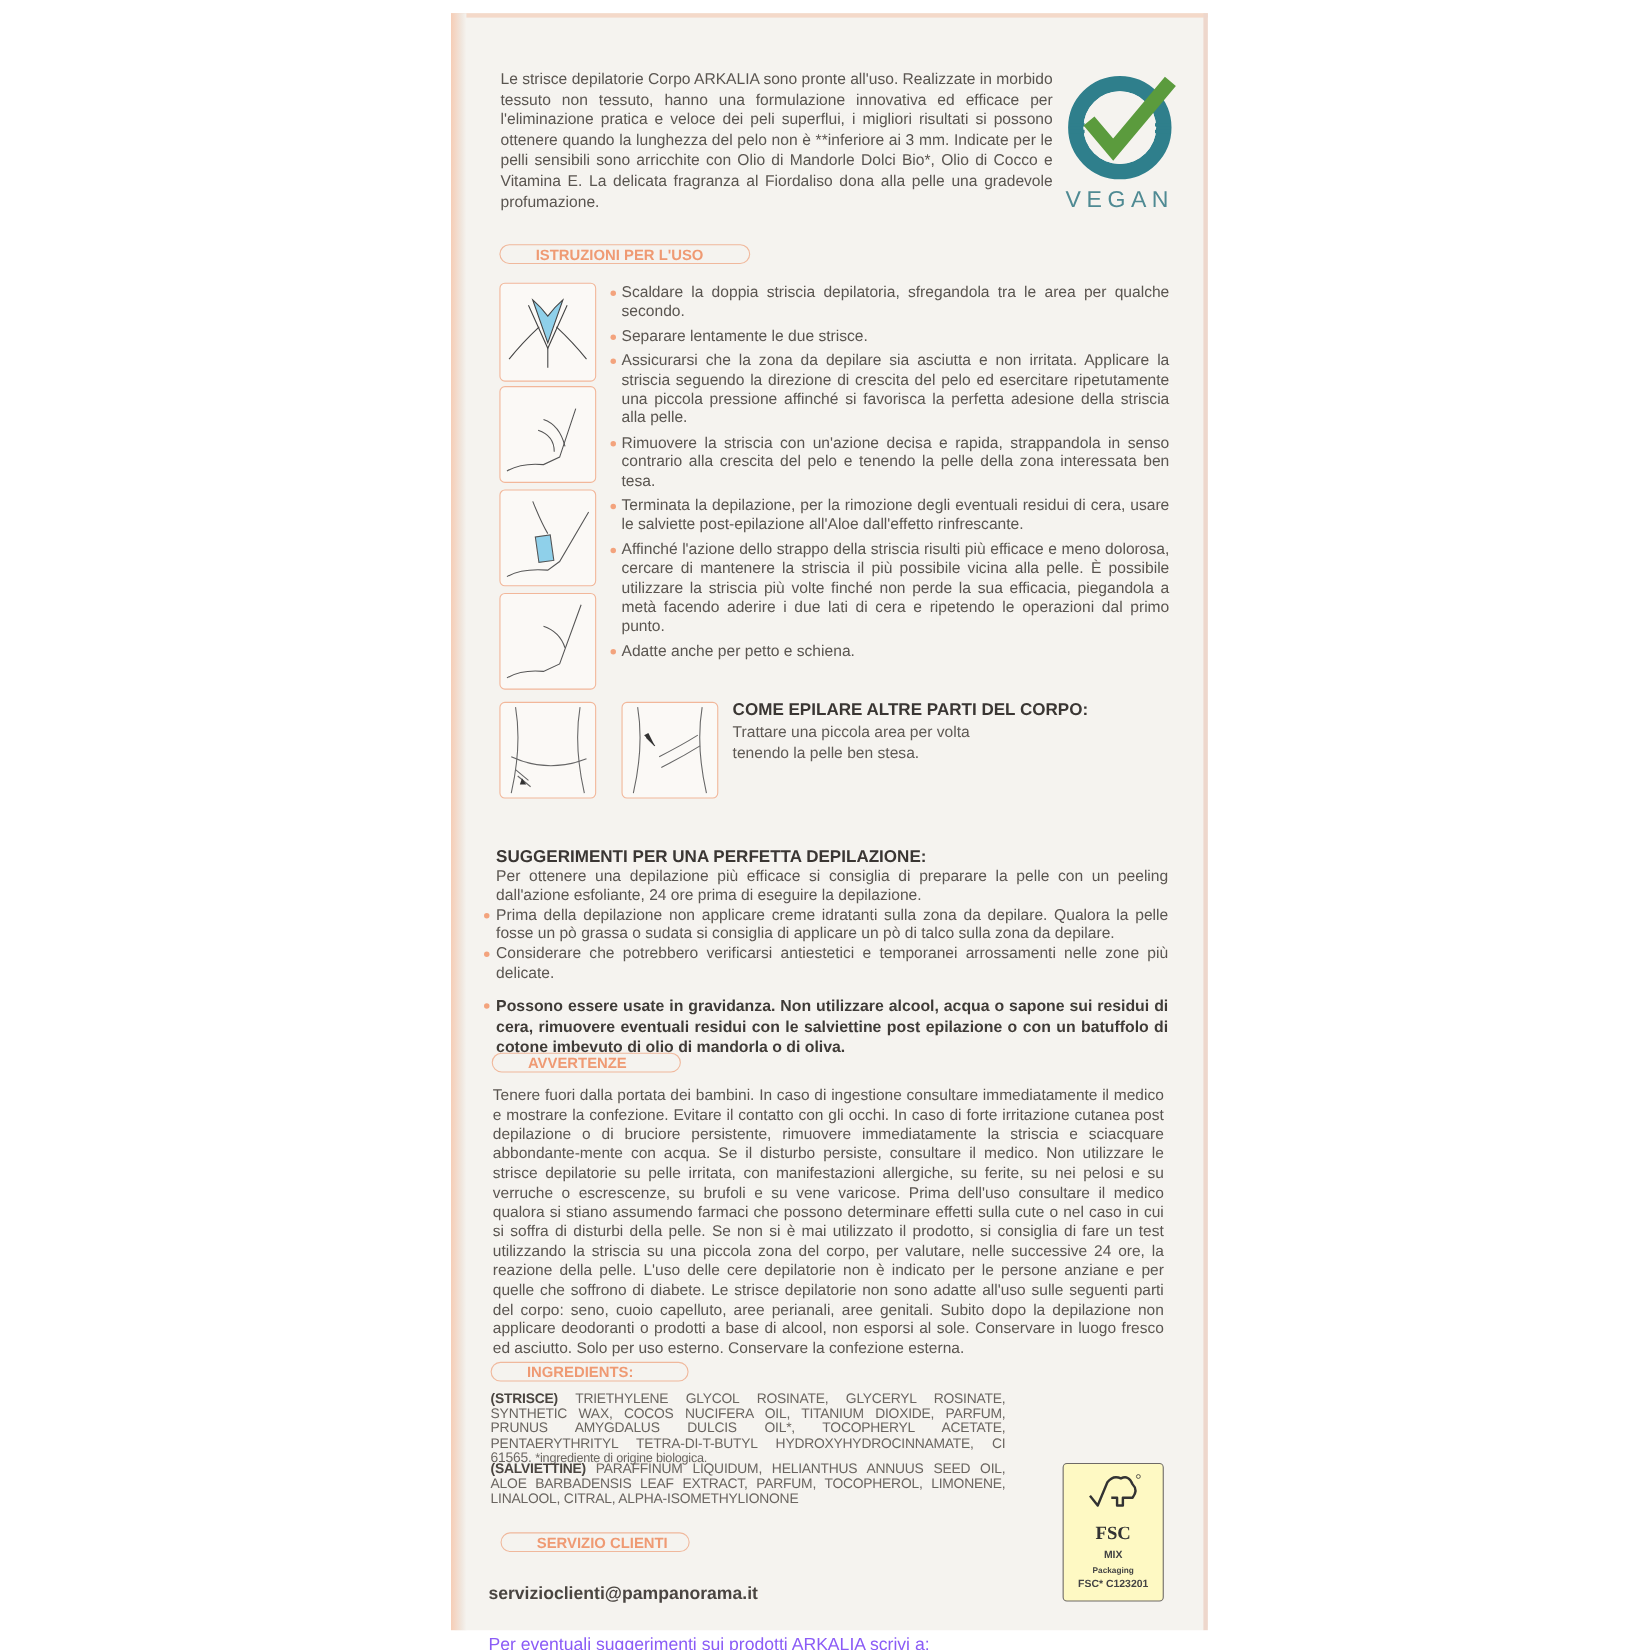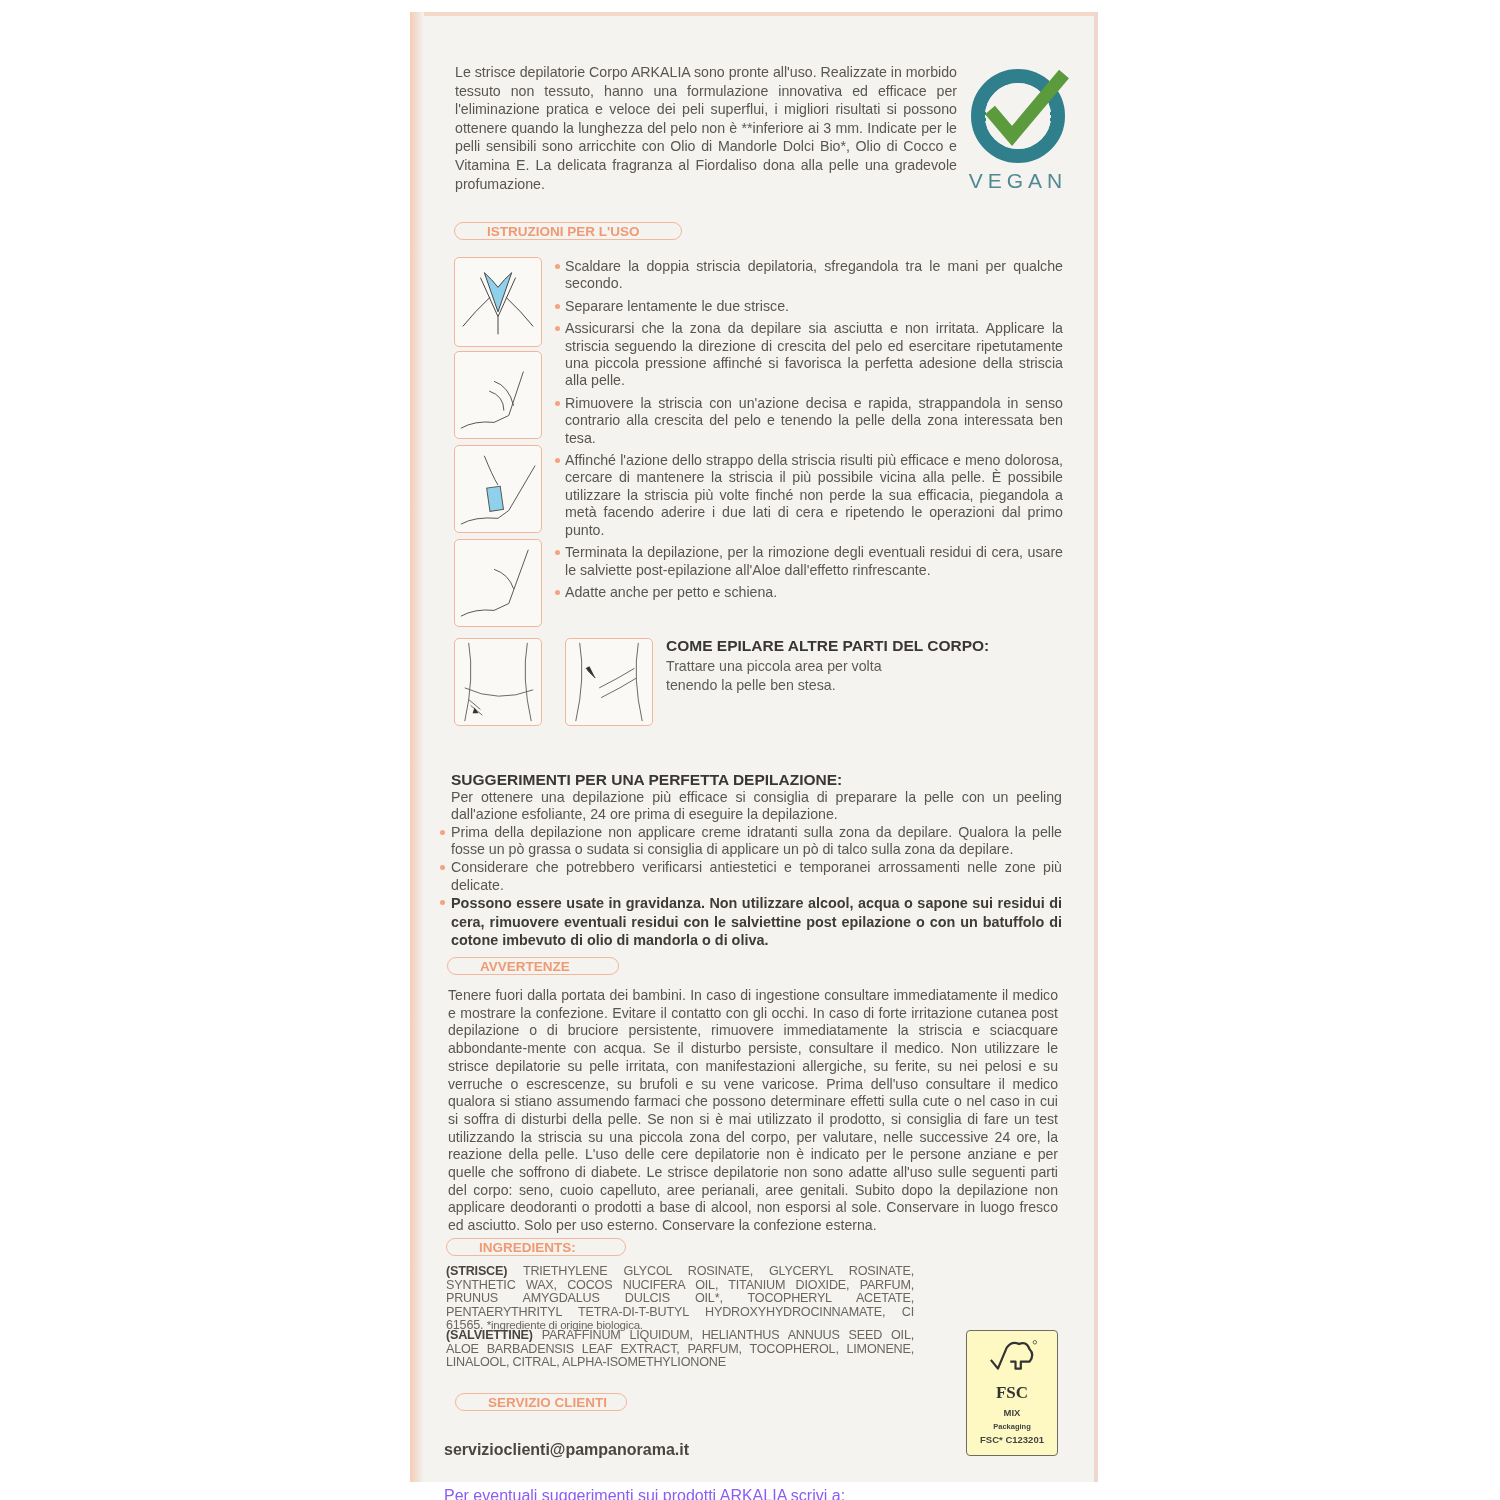--- a/index.html
+++ b/index.html
@@ -73,26 +73,26 @@
   </svg>
 </div>
 <div class="illus" style="top:539px; height:88px;">
   <svg viewBox="0 0 88 88">
     <path d="M6 78 Q20 70 40 72 L55 65 L75 10" fill="none" stroke="#555" stroke-width="1"></path>
     <path d="M40 30 Q55 35 60 50" fill="none" stroke="#555" stroke-width="1"></path>
   </svg>
 </div>
 
 <div class="p" style="left:555px; top:258px; width:508px; font-size:14.2px; line-height:17.4px;">
-  <div class="bullet">Scaldare la doppia striscia depilatoria, sfregandola tra le mani per qualche secondo.</div>
+  <div class="bullet">Scaldare la doppia striscia depilatoria, sfregandola tra le area per qualche secondo.</div>
   <div class="bullet">Separare lentamente le due strisce.</div>
   <div class="bullet">Assicurarsi che la zona da depilare sia asciutta e non irritata. Applicare la striscia seguendo la direzione di crescita del pelo ed esercitare ripetutamente una piccola pressione affinché si favorisca la perfetta adesione della striscia alla pelle.</div>
   <div class="bullet">Rimuovere la striscia con un'azione decisa e rapida, strappandola in senso contrario alla crescita del pelo e tenendo la pelle della zona interessata ben tesa.</div>
+  <div class="bullet">Terminata la depilazione, per la rimozione degli eventuali residui di cera, usare le salviette post-epilazione all'Aloe dall'effetto rinfrescante.</div>
   <div class="bullet">Affinché l'azione dello strappo della striscia risulti più efficace e meno dolorosa, cercare di mantenere la striscia il più possibile vicina alla pelle. È possibile utilizzare la striscia più volte finché non perde la sua efficacia, piegandola a metà facendo aderire i due lati di cera e ripetendo le operazioni dal primo punto.</div>
-  <div class="bullet">Terminata la depilazione, per la rimozione degli eventuali residui di cera, usare le salviette post-epilazione all'Aloe dall'effetto rinfrescante.</div>
   <div class="bullet">Adatte anche per petto e schiena.</div>
 </div>
 
 <div class="illus" style="top:638px; height:88px;">
   <svg viewBox="0 0 88 88">
     <path d="M14 4 Q20 40 10 84 M74 4 Q68 40 78 84" fill="none" stroke="#666" stroke-width="1"></path>
     <path d="M10 50 Q44 66 80 52" fill="none" stroke="#666" stroke-width="1"></path>
     <path d="M14 62 L26 72 M16 68 L28 78" stroke="#666" stroke-width="1"></path>
     <path d="M20 70 L24 76 L18 76 Z" fill="#333"></path>
   </svg>
@@ -109,21 +109,21 @@
 <div style="position:absolute; left:666px; top:637px;">
   <div class="h-bold">COME EPILARE ALTRE PARTI DEL CORPO:</div>
   <div style="font-size:14.2px; line-height:19px; margin-top:2px;">Trattare una piccola area per volta</div>
   <div style="font-size:14.2px; line-height:19px;">tenendo la pelle ben stesa.</div>
 </div>
 
 <div class="p" style="left:440px; top:771px; width:622px; font-size:14.2px; line-height:17.6px;">
   <div class="h-bold" style="padding-left:11px;">SUGGERIMENTI PER UNA PERFETTA DEPILAZIONE:</div>
   <div style="padding-left:11px;">Per ottenere una depilazione più efficace si consiglia di preparare la pelle con un peeling dall'azione esfoliante, 24 ore prima di eseguire la depilazione.</div>
   <div class="bullet" style="margin-bottom:0; padding-left:11px;">Prima della depilazione non applicare creme idratanti sulla zona da depilare. Qualora la pelle fosse un pò grassa o sudata si consiglia di applicare un pò di talco sulla zona da depilare.</div>
-  <div class="bullet" style="margin-bottom:0; padding-left:11px;">Considerare che potrebbero verificarsi antiestetici e temporanei arrossamenti nelle zone più delicate.</div>
+  <div class="bullet" style="margin-bottom:12px; padding-left:11px;">Considerare che potrebbero verificarsi antiestetici e temporanei arrossamenti nelle zone più delicate.</div>
   <div class="bullet" style="padding-left:11px; font-weight:bold; color:#3f3b37; font-size:14.4px; line-height:18.4px;">Possono essere usate in gravidanza. Non utilizzare alcool, acqua o sapone sui residui di cera, rimuovere eventuali residui con le salviettine post epilazione o con un batuffolo di cotone imbevuto di olio di mandorla o di oliva.</div>
 </div>
 
 <div class="pill" style="left:447px; top:957px; width:172px;">AVVERTENZE</div>
 <div class="p" style="left:448px; top:987px; width:610px; font-size:14.1px; line-height:17.7px;">Tenere fuori dalla portata dei bambini. In caso di ingestione consultare immediatamente il medico e mostrare la confezione. Evitare il contatto con gli occhi. In caso di forte irritazione cutanea post depilazione o di bruciore persistente, rimuovere immediatamente la striscia e sciacquare abbondante-mente con acqua. Se il disturbo persiste, consultare il medico. Non utilizzare le strisce depilatorie su pelle irritata, con manifestazioni allergiche, su ferite, su nei pelosi e su verruche o escrescenze, su brufoli e su vene varicose. Prima dell'uso consultare il medico qualora si stiano assumendo farmaci che possono determinare effetti sulla cute o nel caso in cui si soffra di disturbi della pelle. Se non si è mai utilizzato il prodotto, si consiglia di fare un test utilizzando la striscia su una piccola zona del corpo, per valutare, nelle successive 24 ore, la reazione della pelle. L'uso delle cere depilatorie non è indicato per le persone anziane e per quelle che soffrono di diabete. Le strisce depilatorie non sono adatte all'uso sulle seguenti parti del corpo: seno, cuoio capelluto, aree perianali, aree genitali. Subito dopo la depilazione non applicare deodoranti o prodotti a base di alcool, non esporsi al sole. Conservare in luogo fresco ed asciutto. Solo per uso esterno. Conservare la confezione esterna.</div>
 
 <div class="pill" style="left:446px; top:1238px; width:180px;">INGREDIENTS:</div>
 <div class="ing" style="top:1265px;">
   <b>(STRISCE)</b>
   <span>TRIETHYLENE GLYCOL ROSINATE, GLYCERYL ROSINATE, SYNTHETIC WAX, COCOS NUCIFERA OIL, TITANIUM DIOXIDE, PARFUM, PRUNUS AMYGDALUS DULCIS OIL*, TOCOPHERYL ACETATE, PENTAERYTHRITYL TETRA-DI-T-BUTYL HYDROXYHYDROCINNAMATE, CI 61565.</span>

